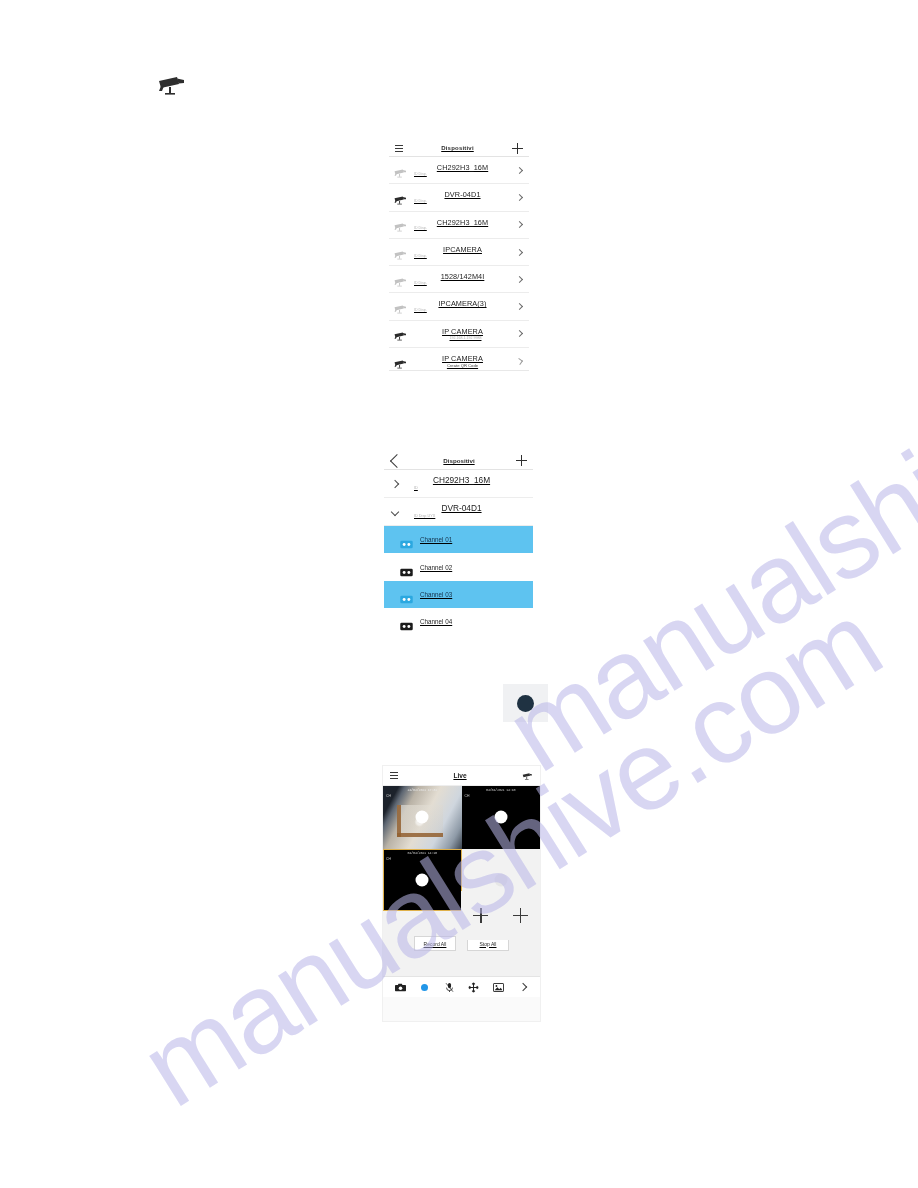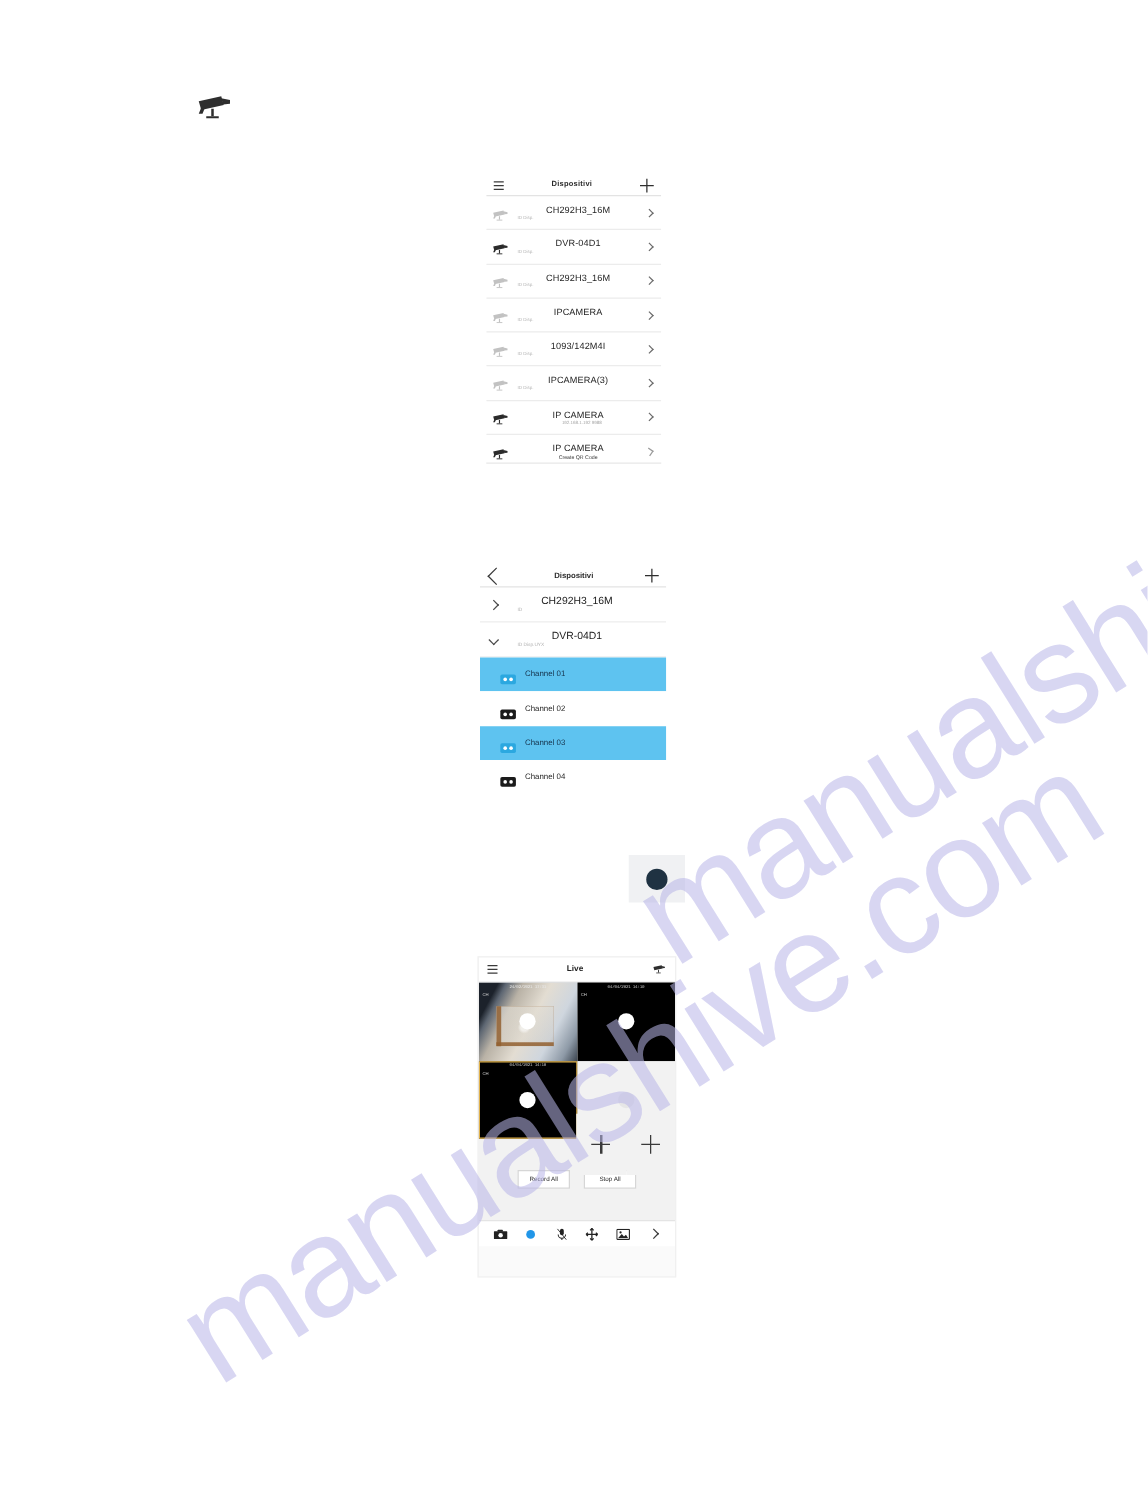--- a/index.html
+++ b/index.html
@@ -44,20 +44,21 @@
     width: 30px; height: 24px;
     z-index: 3;
   }
 
   
   .phone {
     position: absolute;
     background: #ffffff;
     z-index: 3;
     overflow: hidden;
+    text-decoration: underline;
   }
 
   
   #screen-devices {
     left: 389px; top: 140px;
     width: 140px; height: 230px;
     border-bottom: 1px solid #e8e8e8;
   }
   .dev-header {
     height: 16px;
@@ -409,21 +410,21 @@
         <span class="cam-ico"><svg viewBox="0 0 30 24" width="15" height="11">
             <g fill="#c2c2c2">
               <path d="M2 7 L20 3 L22 10 L4 14 Z"></path>
               <path d="M20 4.5 L27 6 L27 9 L21.5 9.5 Z"></path>
               <rect x="12" y="13" width="2" height="6"></rect>
               <rect x="8" y="19" width="10" height="1.6"></rect>
               <path d="M4 12 L2 17 L5 17 L6.6 13 Z"></path>
             </g>
           </svg></span>
         <span class="dev-txt">
-          <span class="dev-name">1093/142M4I</span>
+          <span class="dev-name">1528/142M4I</span>
           <div class="dev-sub">ID Disp.</div>
         </span>
         <span class="chev"></span>
       </div>
       <div class="dev-row">
         <span class="cam-ico"><svg viewBox="0 0 30 24" width="15" height="11">
             <g fill="#c2c2c2">
               <path d="M2 7 L20 3 L22 10 L4 14 Z"></path>
               <path d="M20 4.5 L27 6 L27 9 L21.5 9.5 Z"></path>
               <rect x="12" y="13" width="2" height="6"></rect>

